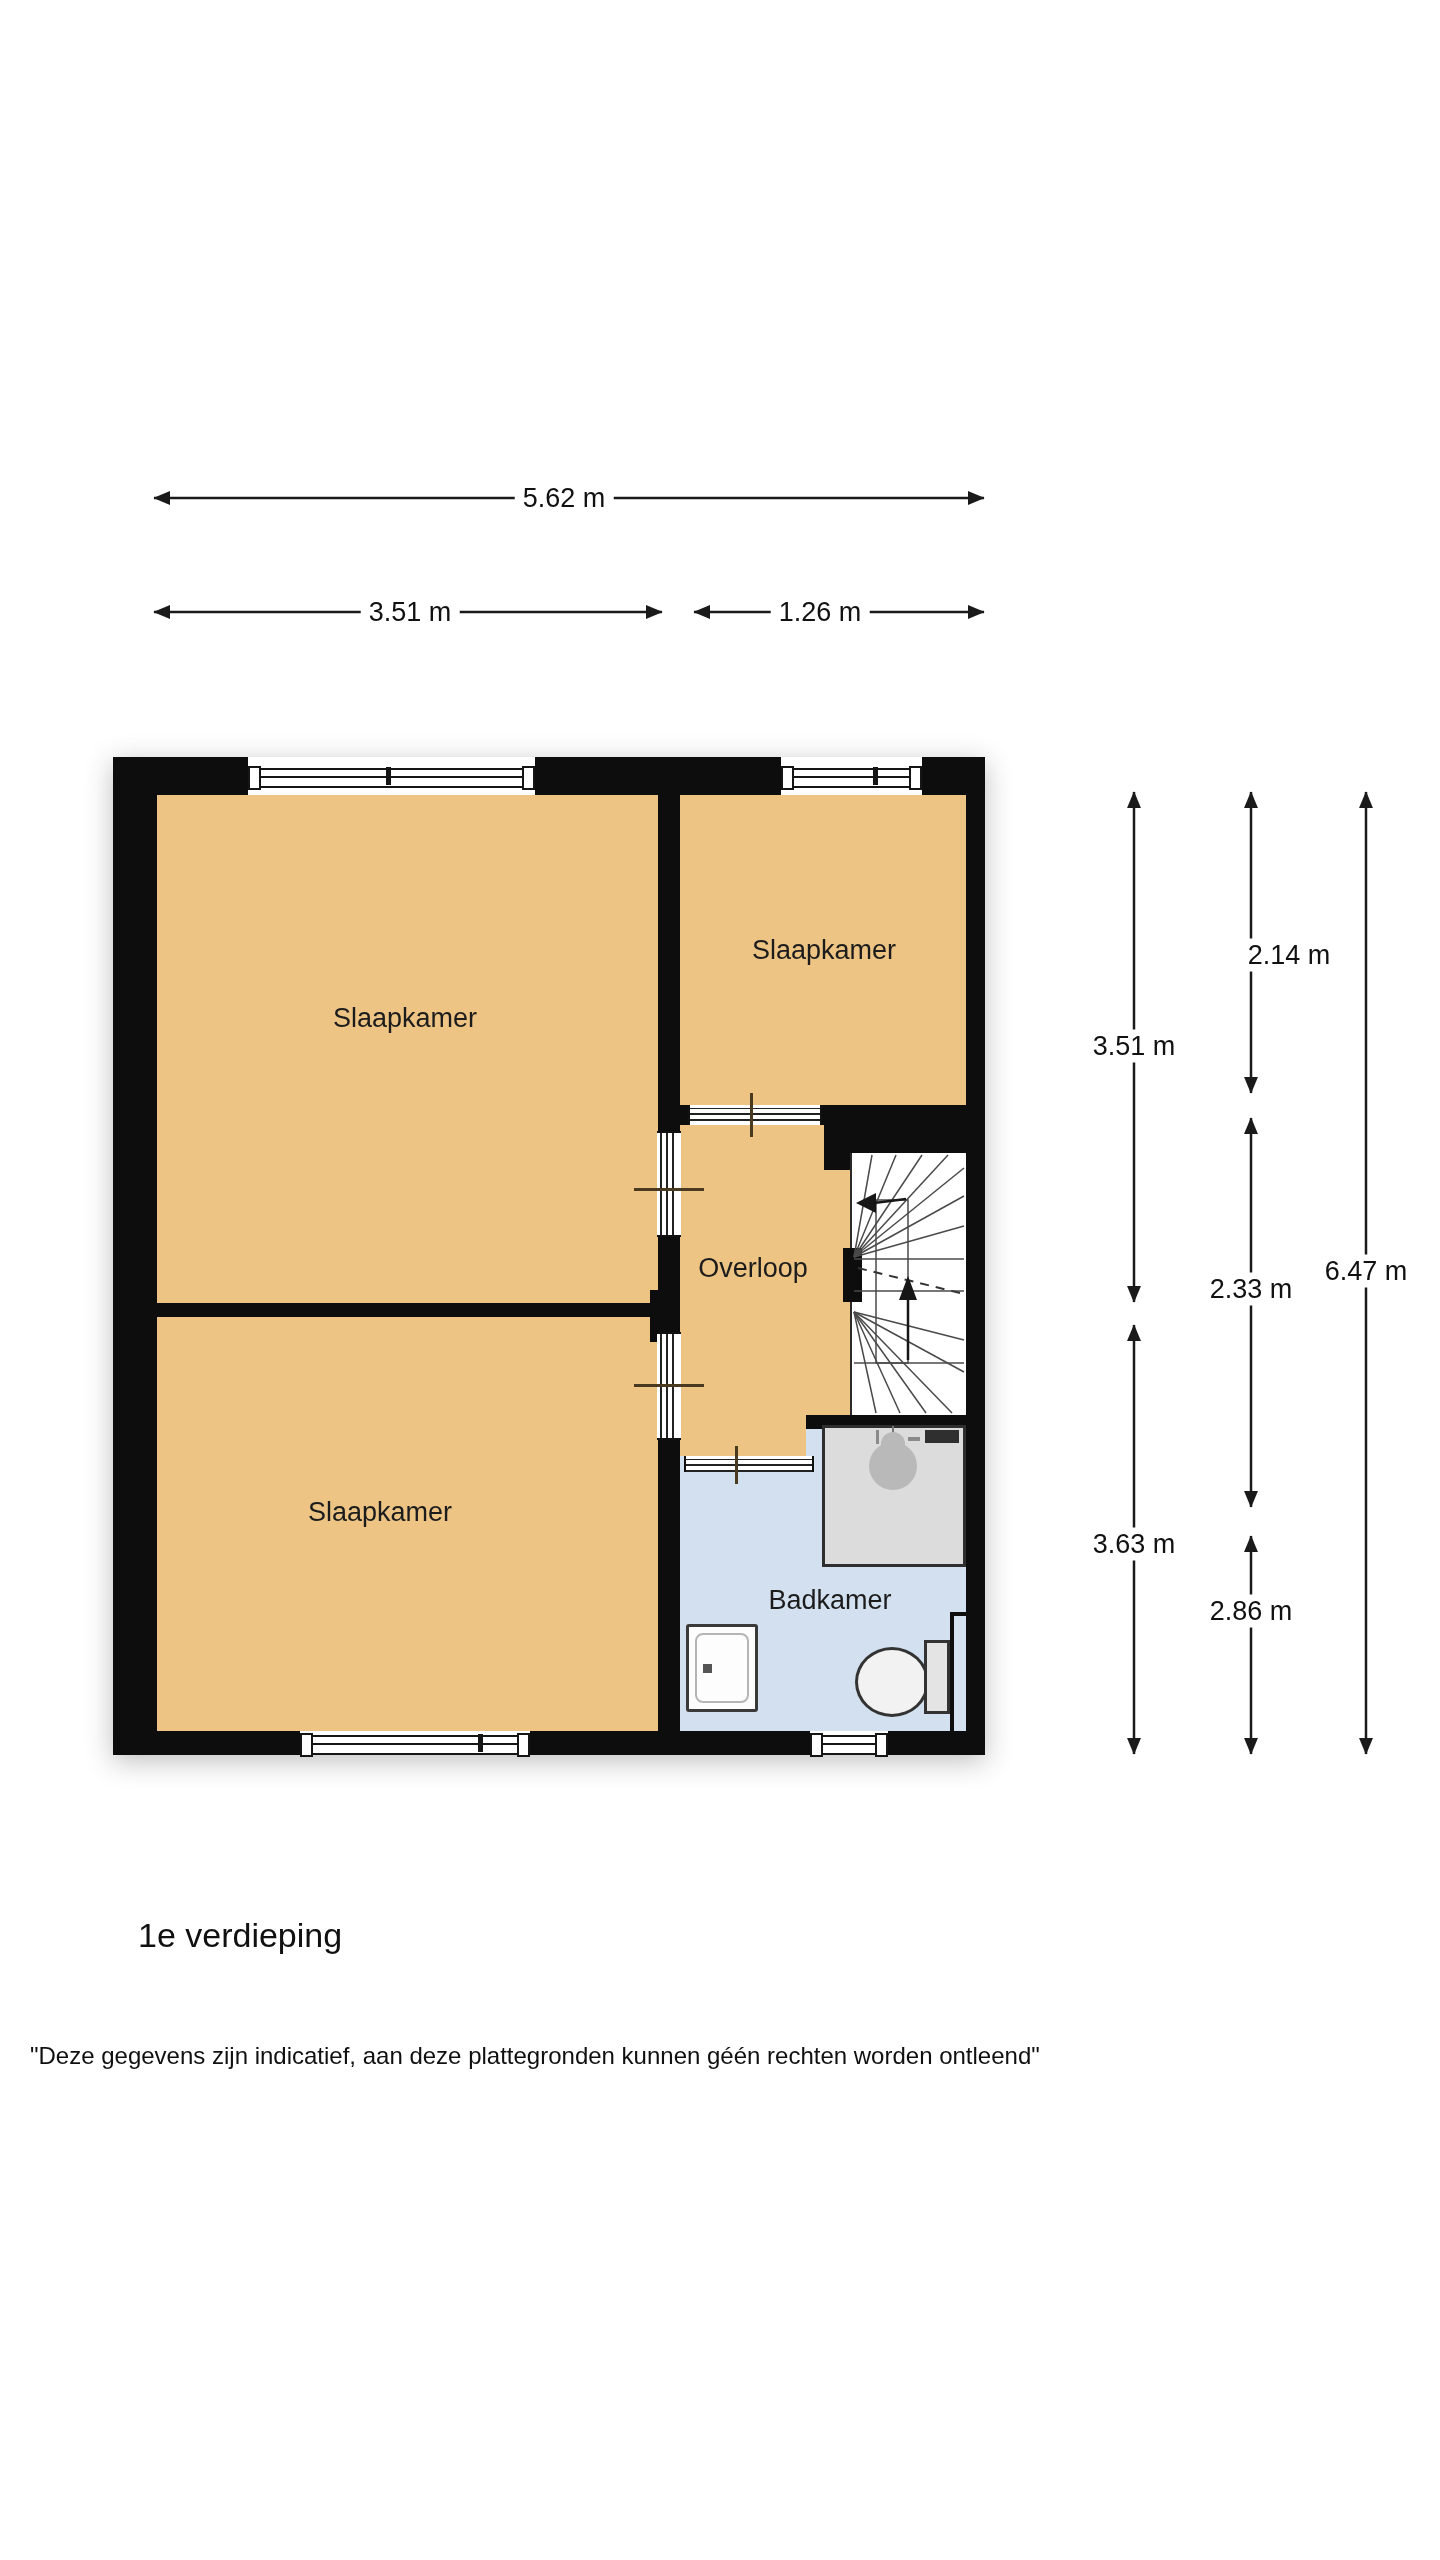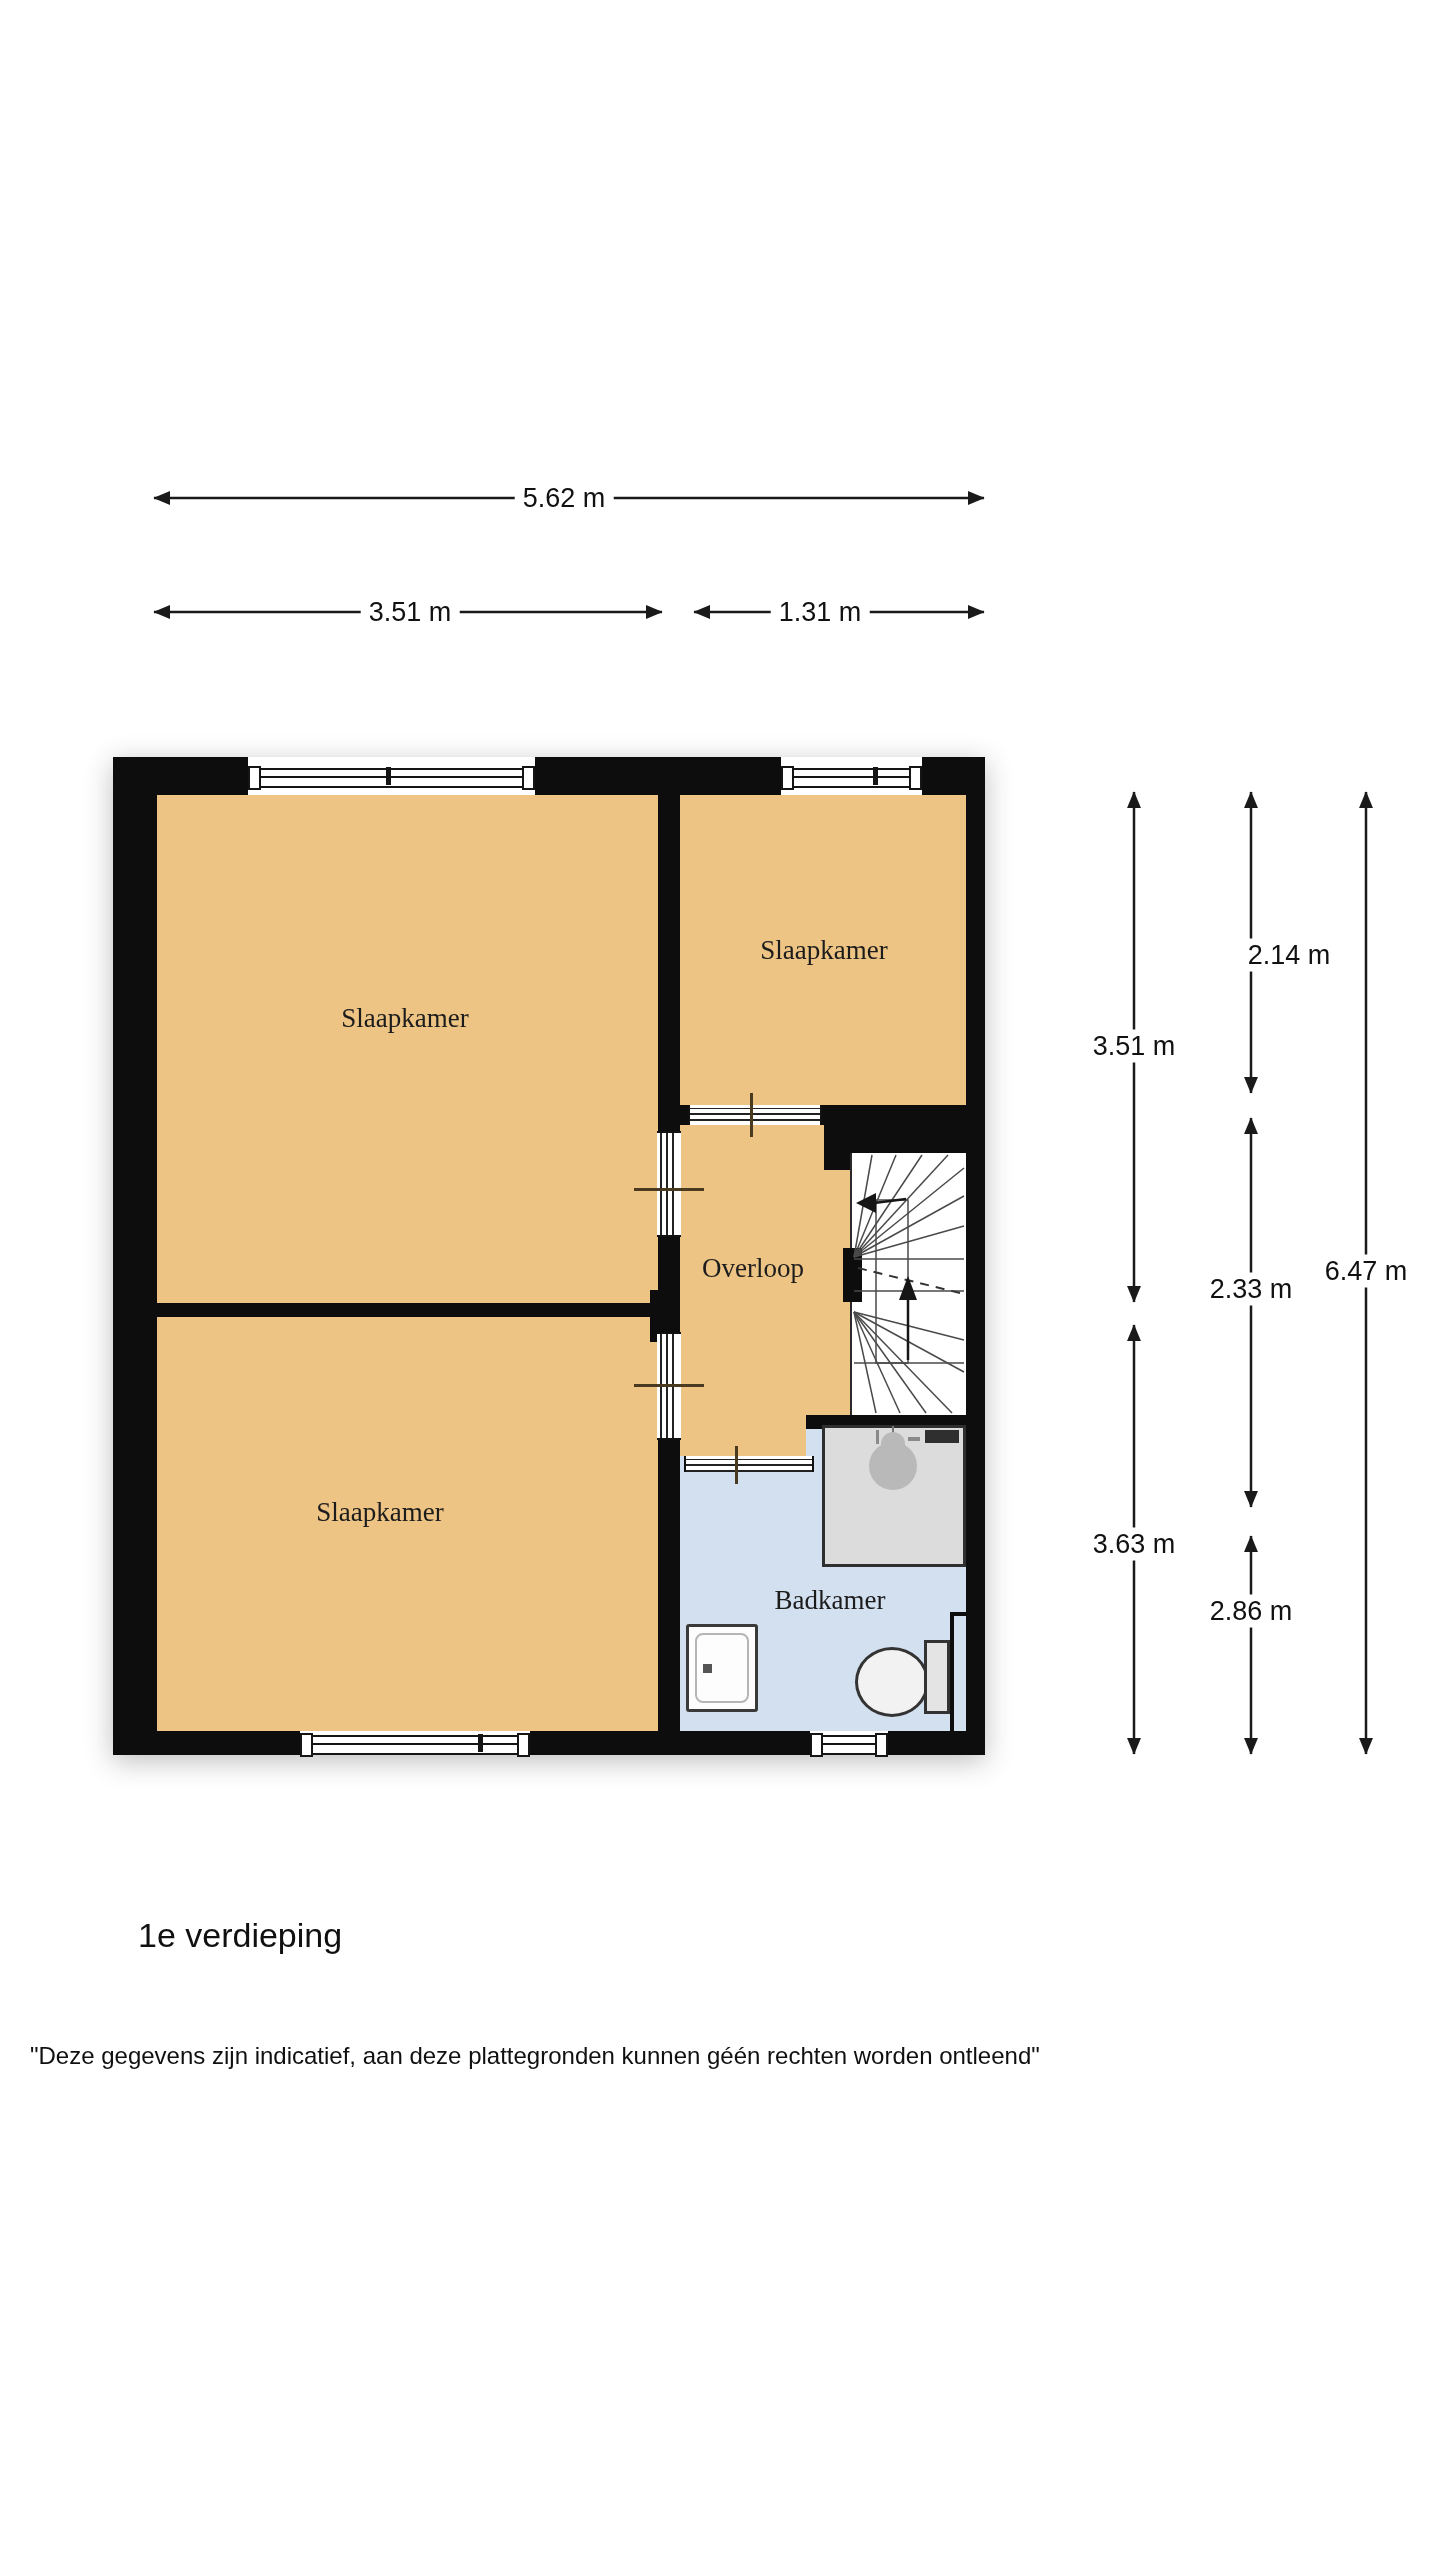--- a/index.html
+++ b/index.html
@@ -32,21 +32,21 @@
   .shower-head-small{position:absolute;background:#b9b9b9;border-radius:50%;}
   .shower-needle{position:absolute;background:#777;}
   .shower-panel{position:absolute;background:#2f2f2f;}
   .shower-mark{position:absolute;background:#8a8a8a;}
   .tray{position:absolute;background:#fdfdfd;border:3px solid #3a3a3a;border-radius:3px;box-sizing:border-box;}
   .tray-inner{position:absolute;border:2px solid #b5b5b5;border-radius:8px;box-sizing:border-box;}
   .drain{position:absolute;background:#555;}
   .toilet-bowl{position:absolute;background:#f2f2f2;border:3px solid #333;border-radius:50%;box-sizing:border-box;}
   .toilet-tank{position:absolute;background:#e4e4e4;border:3px solid #333;box-sizing:border-box;}
   
-  .room-label{position:absolute;transform:translate(-50%,-50%);font-size:27px;color:#1c1c1c;white-space:nowrap;font-family:Liberation Serif, serif;}
+  .room-label{position:absolute;transform:translate(-50%,-50%);font-size:27px;color:#1c1c1c;white-space:nowrap;}
   .dim-label{position:absolute;transform:translate(-50%,-50%);background:#fff;padding:1px 8px;font-size:27px;color:#111;white-space:nowrap;}
   .floor-title{position:absolute;font-size:34px;color:#101010;}
   .disclaimer{position:absolute;font-size:24px;color:#101010;white-space:nowrap;}
   svg.overlay{position:absolute;left:0;top:0;pointer-events:none;}
   .dim-line{stroke:#1a1a1a;stroke-width:2.5;}
   .stair-line{stroke:#4a4a4a;stroke-width:1.5;fill:none;}
   .stair-rect{stroke:#4a4a4a;stroke-width:1.5;fill:none;}
   .stair-dash{stroke:#333;stroke-width:2;stroke-dasharray:9 7;fill:none;}
   .stair-arrow{fill:#161616;stroke:none;}
   .stair-arrow-line{stroke:#161616;stroke-width:2.5;fill:none;}
@@ -182,21 +182,21 @@
   </svg>
 
   <div class="room-label" style="left:405px;top:1018px">Slaapkamer</div>
   <div class="room-label" style="left:824px;top:950px">Slaapkamer</div>
   <div class="room-label" style="left:380px;top:1512px">Slaapkamer</div>
   <div class="room-label" style="left:753px;top:1268px">Overloop</div>
   <div class="room-label" style="left:830px;top:1600px">Badkamer</div>
 
   <div class="dim-label" style="left:564px;top:498px">5.62 m</div>
   <div class="dim-label" style="left:410px;top:612px">3.51 m</div>
-  <div class="dim-label" style="left:820px;top:612px">1.31 m</div>
+  <div class="dim-label" style="left:820px;top:612px">1.26 m</div>
   <div class="dim-label" style="left:1134px;top:1046px">3.51 m</div>
   <div class="dim-label" style="left:1134px;top:1544px">3.63 m</div>
   <div class="dim-label" style="left:1289px;top:955px">2.14 m</div>
   <div class="dim-label" style="left:1251px;top:1289px">2.33 m</div>
   <div class="dim-label" style="left:1251px;top:1611px">2.86 m</div>
   <div class="dim-label" style="left:1366px;top:1271px">6.47 m</div>
 
   <div class="floor-title" style="left:138px;top:1916px">1e verdieping</div>
   <div class="disclaimer" style="left:30px;top:2042px">"Deze gegevens zijn indicatief, aan deze plattegronden kunnen géén rechten worden ontleend"</div>
 

